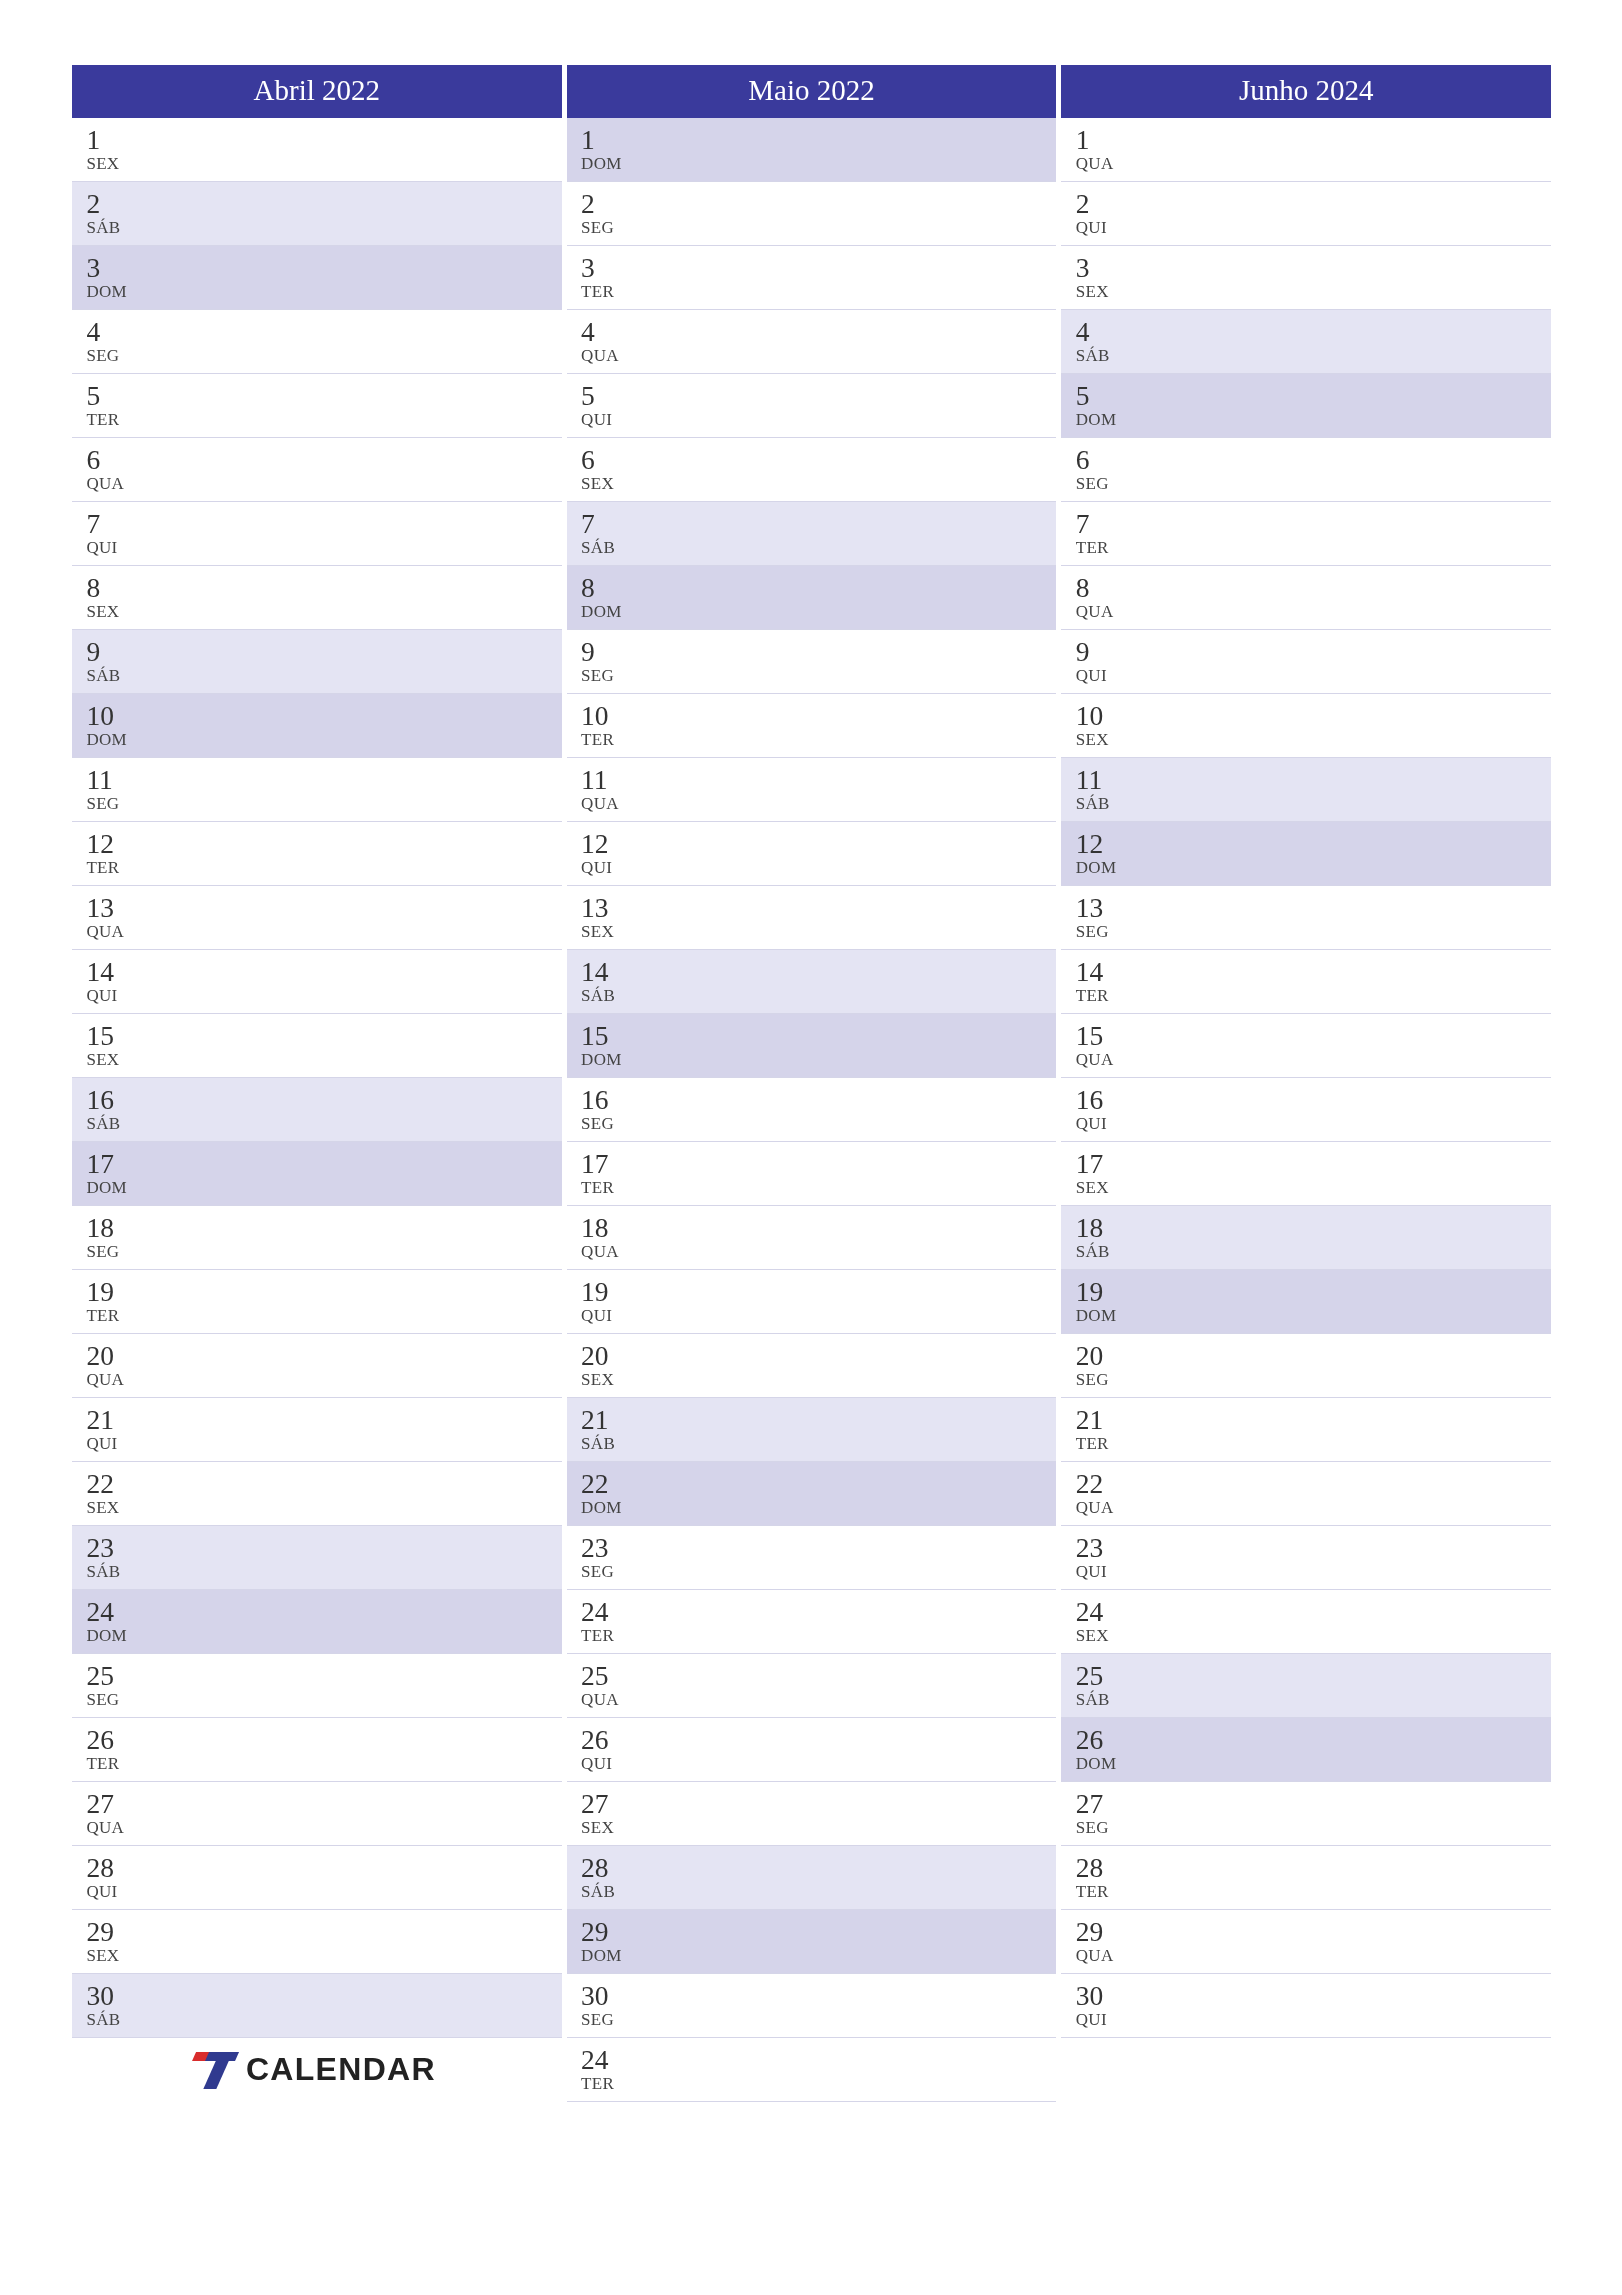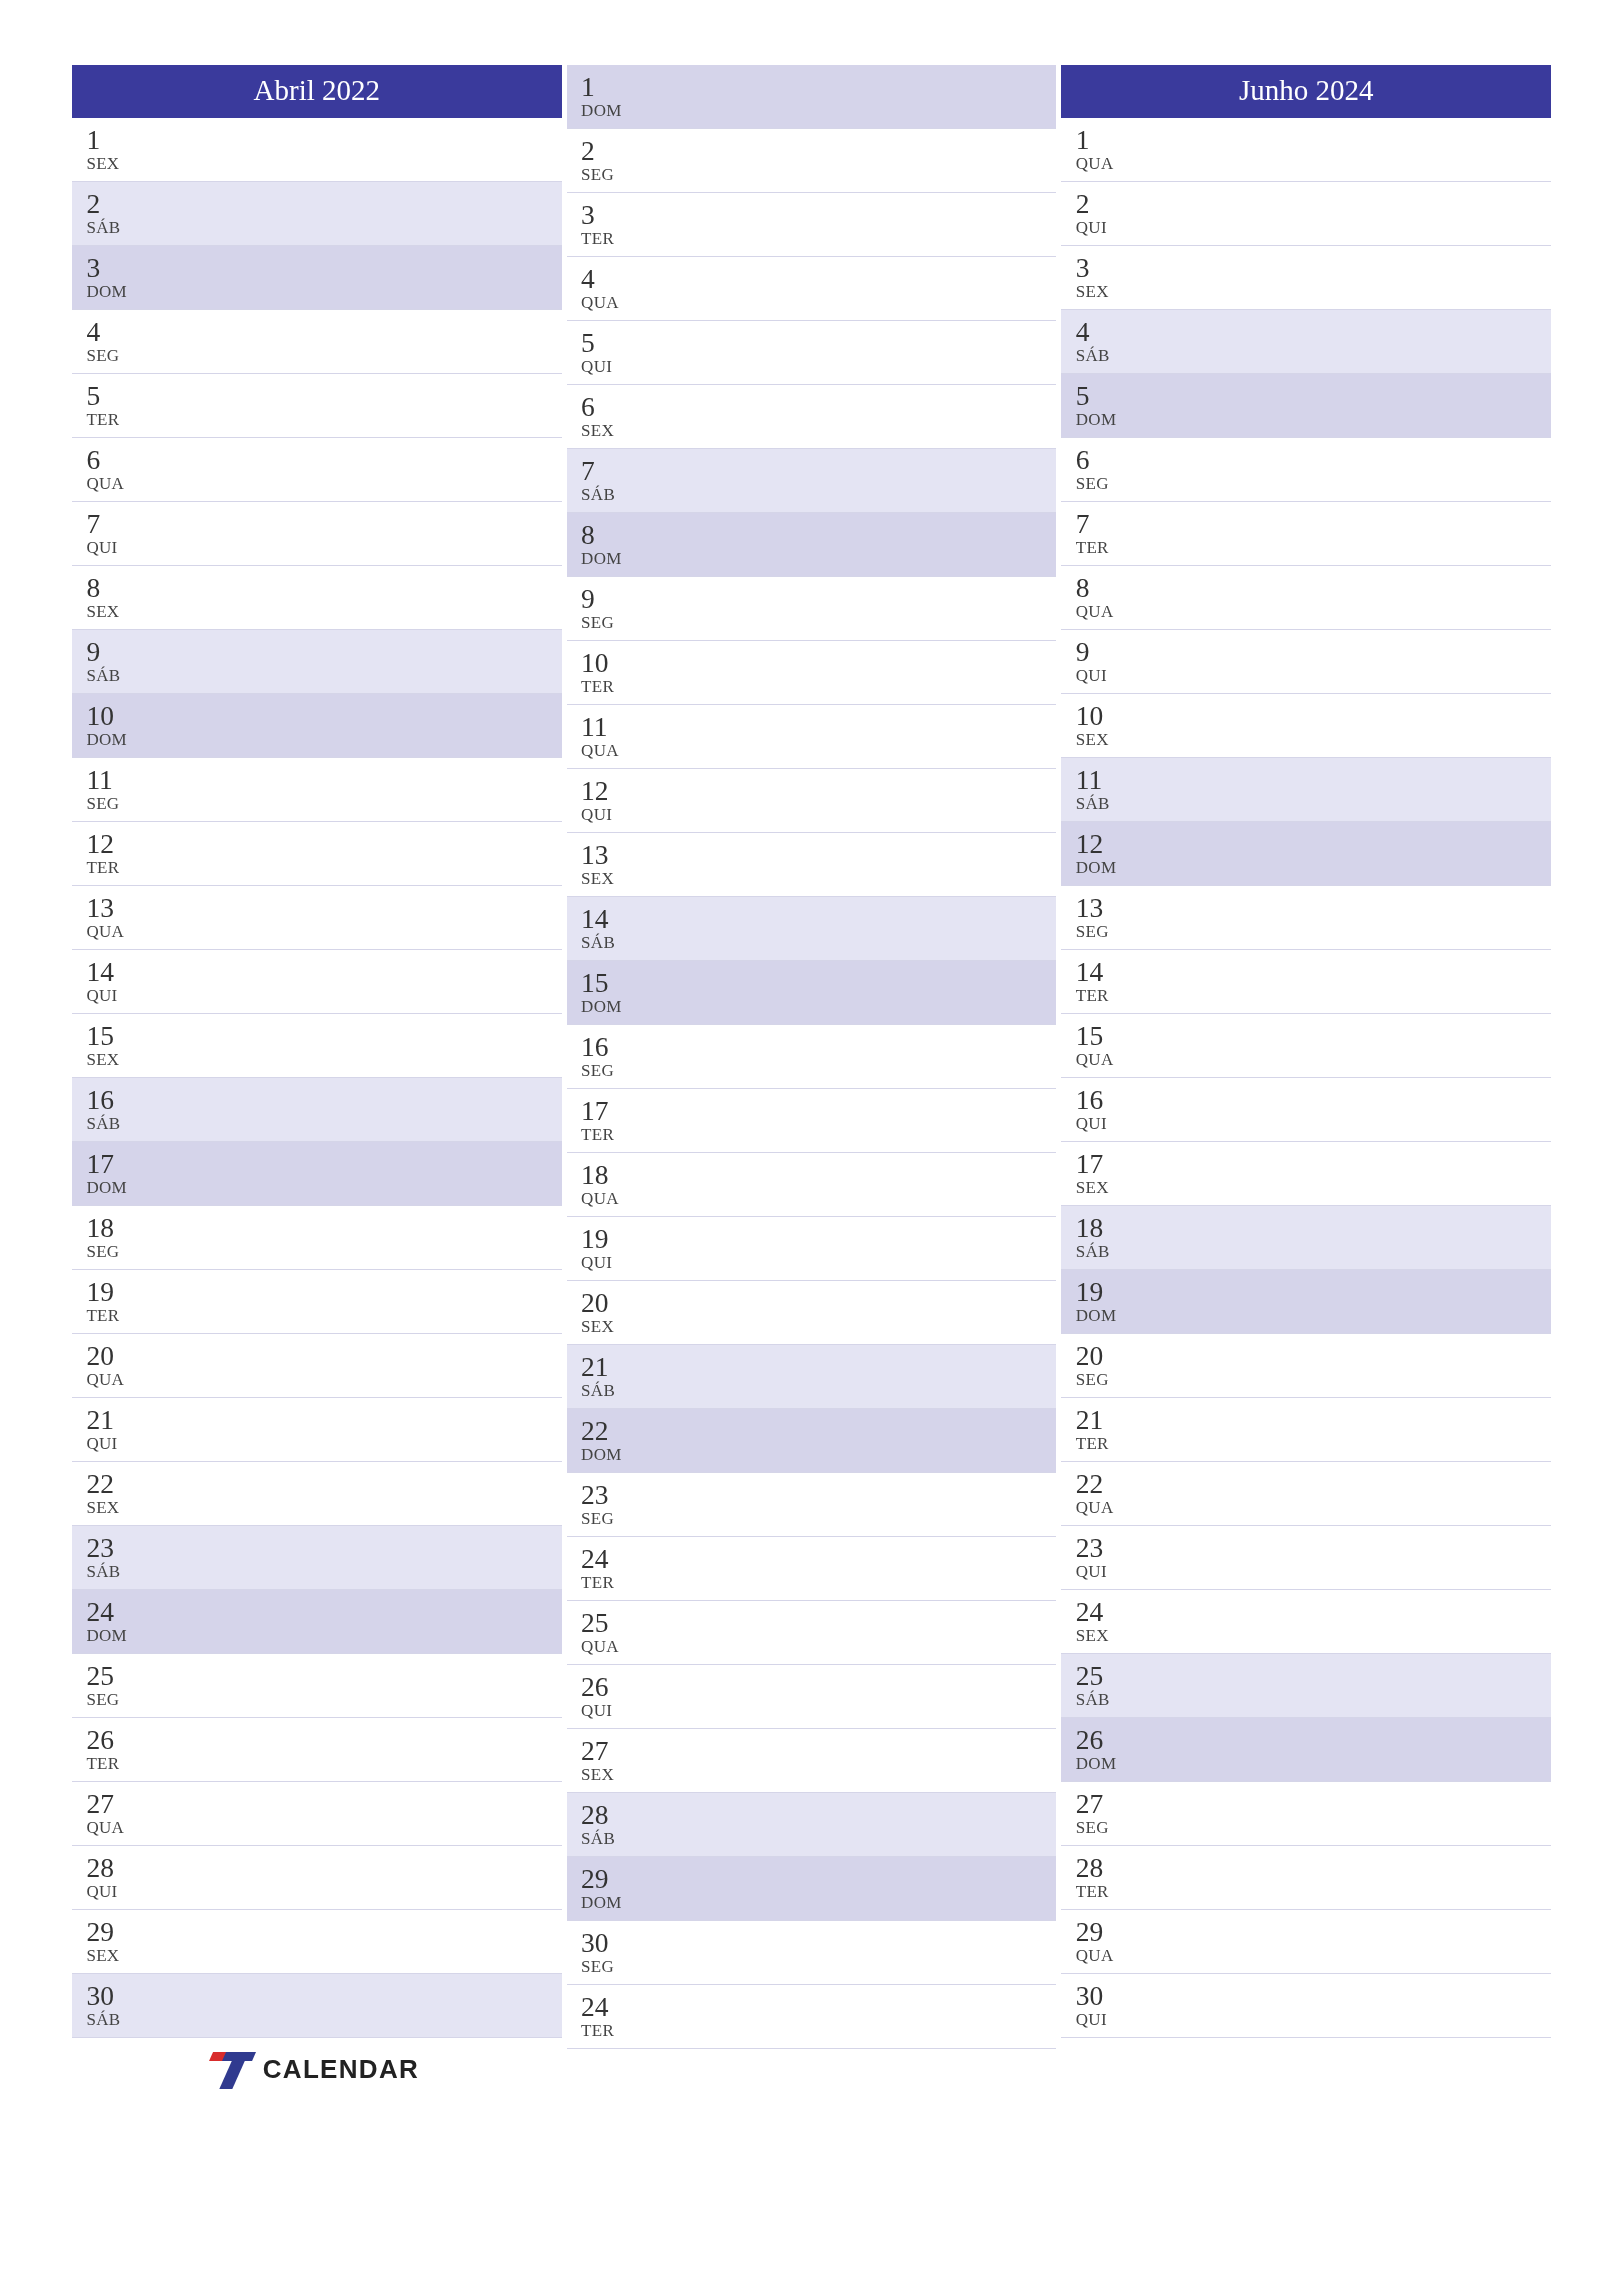--- a/index.html
+++ b/index.html
@@ -70,21 +70,21 @@
   }
   .seven-b-top {
     position:absolute; left:9.2px; top:0; width:30px; height:9.2px; background:#303a8f; transform: skewX(-24deg);
   }
   .seven-b-diag {
     position:absolute; left:11.8px; top:6.5px; width:13px; height:30px; background:#303a8f; transform: skewX(-24deg);
   }
   .logo-text {
     font-family: Arial, Helvetica, sans-serif;
     font-weight: 700;
-    font-size: 26px;
+    font-size: 32px;
     color: #222;
     letter-spacing: 1.3px;
   }
 </style>
 </head>
 <body>
 
 <div class="calendar">
   <div class="month-col">
     <div class="month-header">Abril 2022</div>
@@ -213,20 +213,21 @@
           <div class="logo-seven">
             <div class="seven-shape-r"></div>
             <div class="seven-b-top"></div>
             <div class="seven-b-diag"></div>
           </div>
           <div class="logo-text">CALENDAR</div>
         </div>
       </div>
   </div>
   <div class="month-col">
+    <div class="month-header">Maio 2022</div>
     <div class="days">
         <div class="day-cell sun">
           <div class="day-num">1</div>
           <div class="day-name">DOM</div>
         </div>
         <div class="day-cell">
           <div class="day-num">2</div>
           <div class="day-name">SEG</div>
         </div>
         <div class="day-cell">

